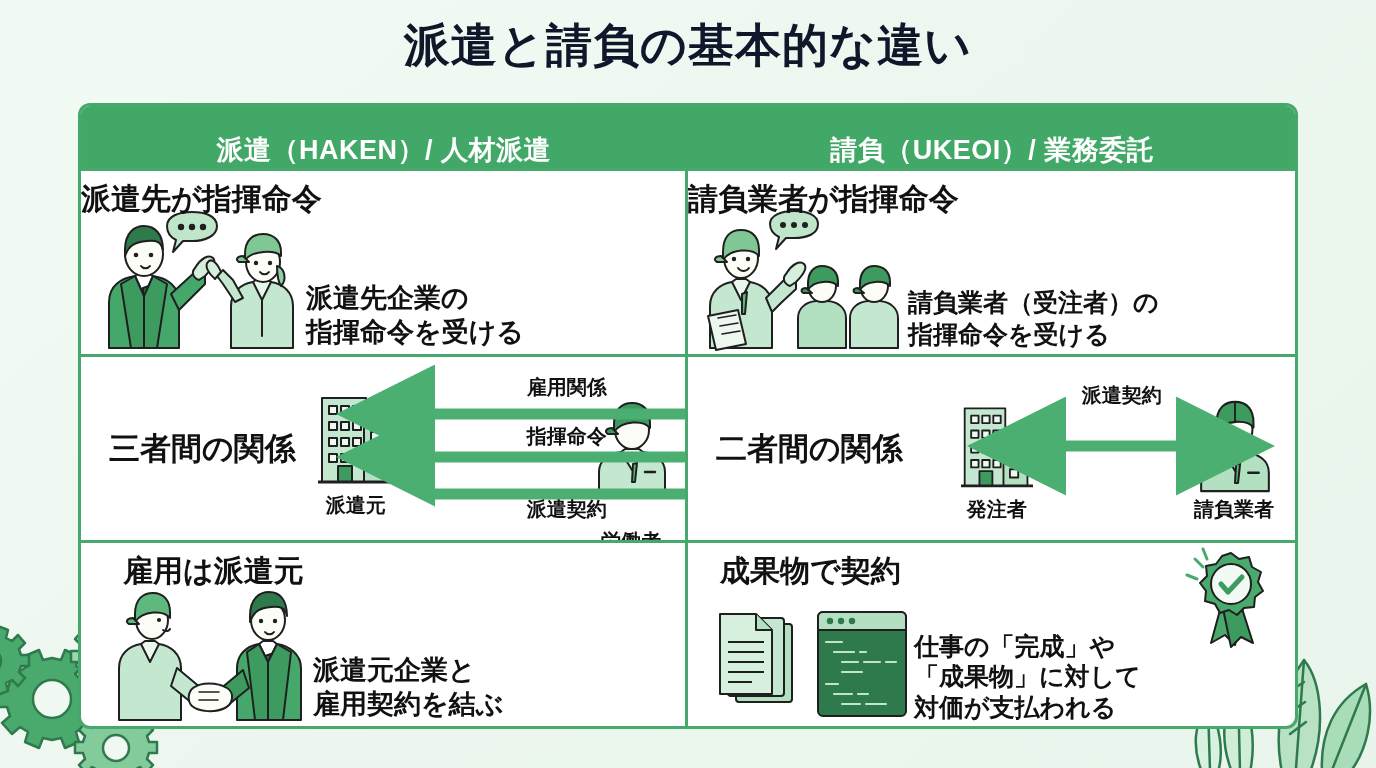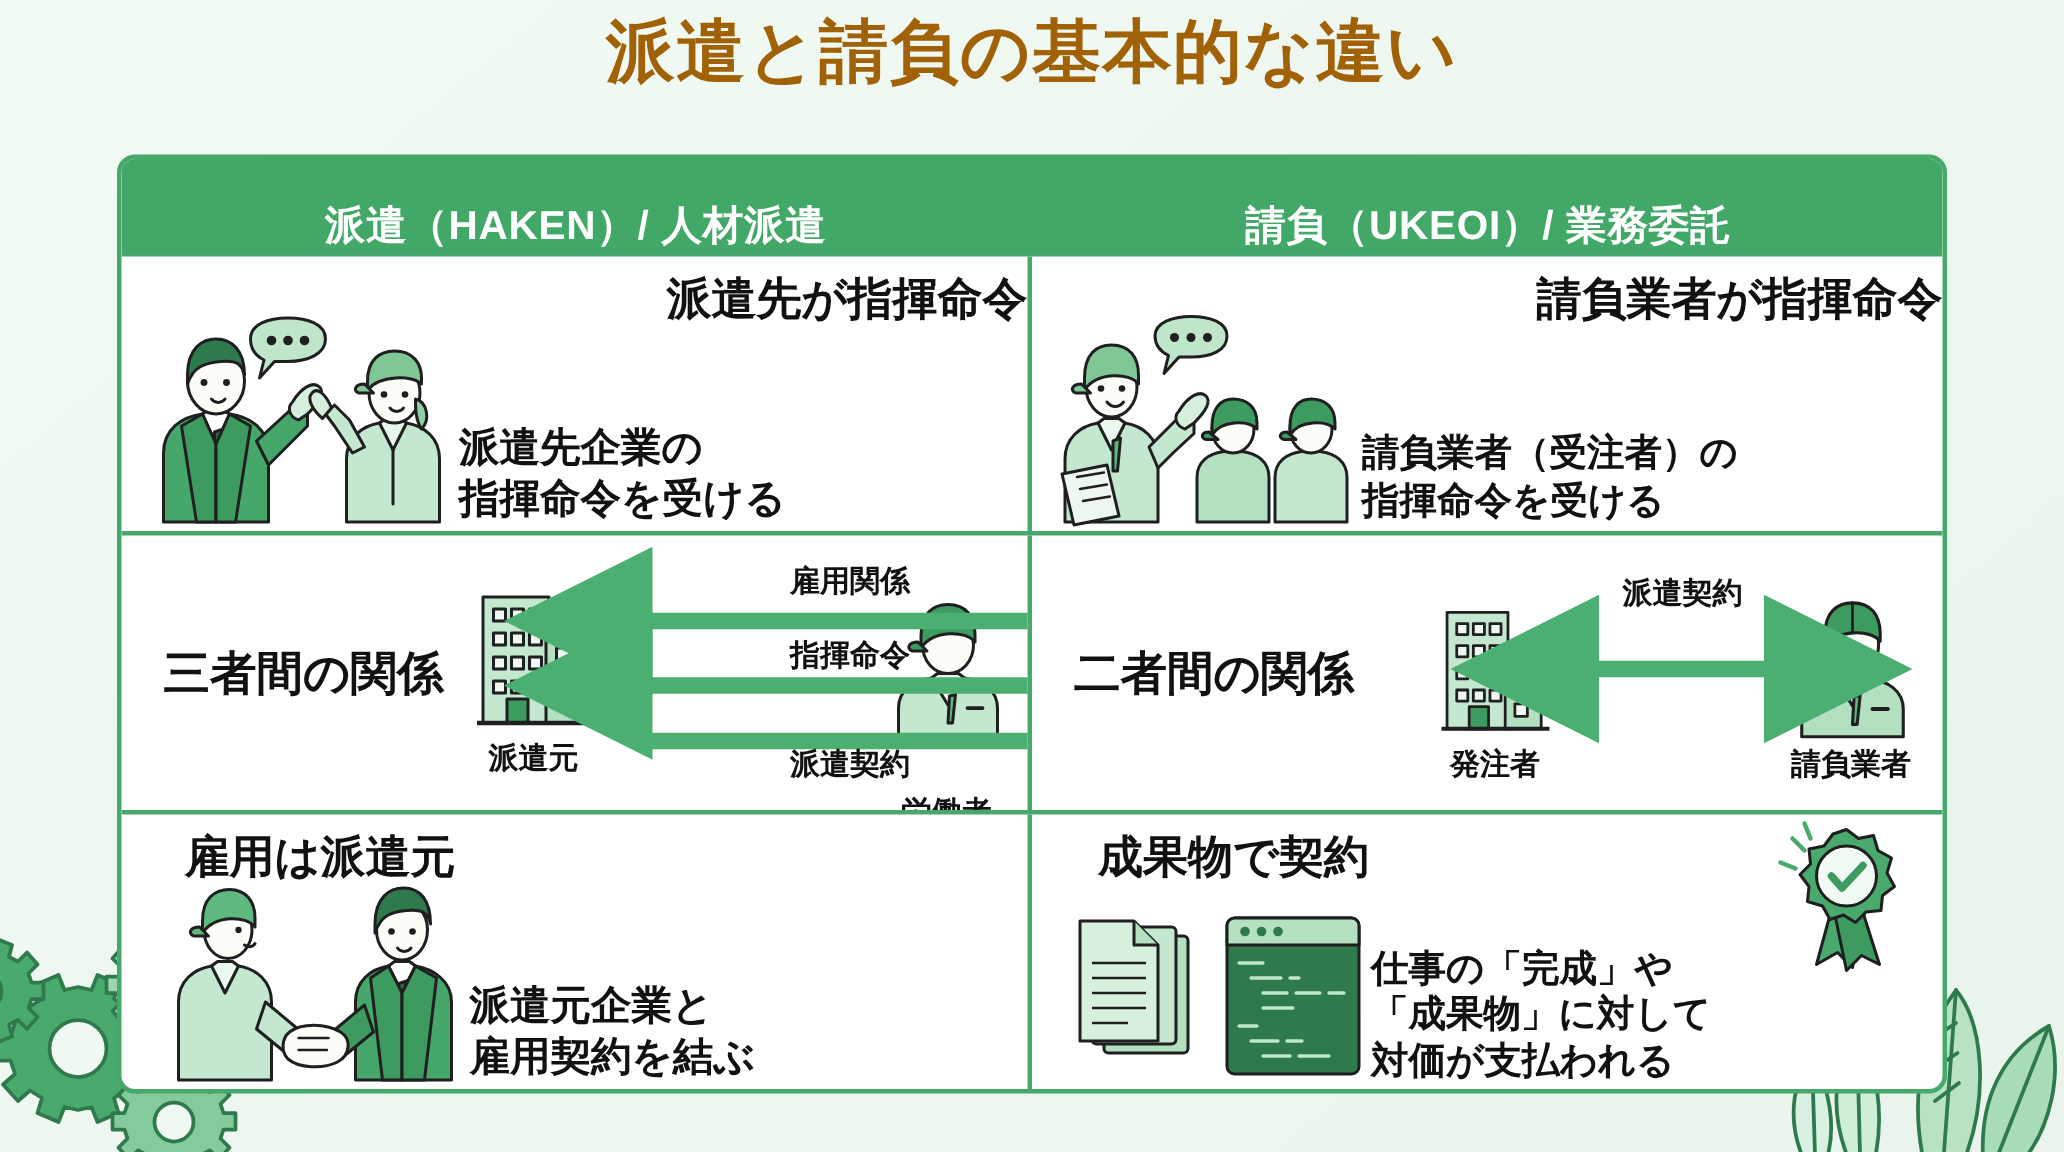--- a/index.html
+++ b/index.html
@@ -12,24 +12,24 @@
     color:#111;
   }
 
   
   .deco { position:absolute; pointer-events:none; }
   .deco-gears { left:-6px; bottom:-4px; width:200px; height:190px; z-index:1; }
   .deco-leaves { right:-4px; bottom:-4px; width:210px; height:190px; z-index:1; }
 
   
   .title {
-    position:absolute; top:4px; left:0; width:100%;
+    position:absolute; top:15px; left:0; width:100%;
     text-align:center;
     font-size:46px; font-weight:bold; letter-spacing:1px;
-    color:#a16207; z-index:4;
+    color:#0f172a; z-index:4;
   }
 
   
   .table {
     position:absolute; left:78px; top:103px;
     width:1220px; height:626px;
     z-index:3;
     border:3px solid #46a86a;
     border-radius:12px;
     background:#ffffff;
@@ -57,24 +57,23 @@
     flex:1 1 50%; min-width:0; position:relative;
     display:flex; align-items:center;
     padding:4px 10px;
     overflow:hidden;
   }
   .tcell.left-col { border-right:3px solid #46a86a; }
 
   
   .cell-head {
     position:absolute; top:8px; left:0; width:100%;
-    text-align:right;
+    text-align:left;
     font-size:30px; font-weight:bold; color:#111;
     z-index:3;
-    padding-left:32px;
   }
   .cell-head.align-left { text-align:left; padding-left:42px; }
 
   .cell-body {
     display:flex; align-items:flex-end; width:100%; height:100%;
     padding-top:30px;
   }
   .cell-art { flex:0 0 auto; display:flex; align-items:flex-end; justify-content:center; }
   .cell-text {
     flex:1 1 auto;
@@ -445,21 +444,21 @@
               <path d="M84,108 L104,108 M84,116 L103,116" stroke-width="1.6"></path>
             </g>
           </svg>
         </div>
         <div class="cell-text" style="padding-left:8px;">派遣元企業と
 雇用契約を結ぶ</div>
       </div>
     </div>
 
     <div class="tcell">
-      <div class="cell-head align-left" style="padding-left:32px;margin-left:12px;">成果物で契約</div>
+      <div class="cell-head align-left" style="padding-left:32px;">成果物で契約</div>
 
       <svg style="position:absolute;right:14px;top:4px;z-index:2;" width="100" height="102" viewBox="0 0 100 102">
         <g stroke="#1f1f1f" stroke-width="2" stroke-linejoin="round" stroke-linecap="round">
           <path d="M42,52 L30,96 L44,88 L54,98 L64,52 Z" fill="#4aa96c"></path>
           <path d="M58,52 L72,96 L60,90 L50,100 L40,52 Z" fill="#3d9b5f"></path>
           <path d="M50,6 L58,12 L68,10 L71,20 L80,25 L77,35 L82,44 L74,50 L73,60
                    L63,61 L56,68 L48,63 L39,66 L34,57 L24,54 L25,44 L19,36
                    L26,29 L25,19 L35,17 L41,9 Z" fill="#4aa96c"></path>
           <circle cx="50" cy="37" r="20" fill="#f2faf4"></circle>
           <path d="M40,37 L47,45 L61,30" stroke="#3d9b5f" stroke-width="5" fill="none"></path>

